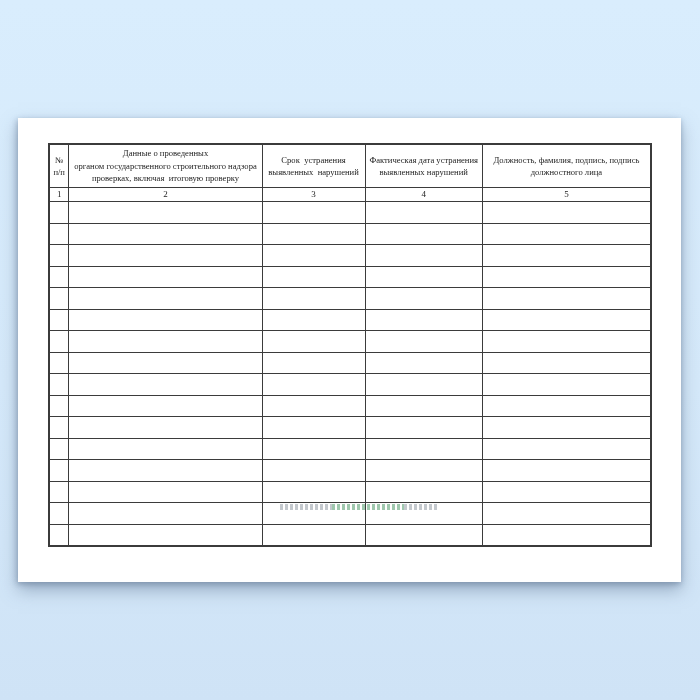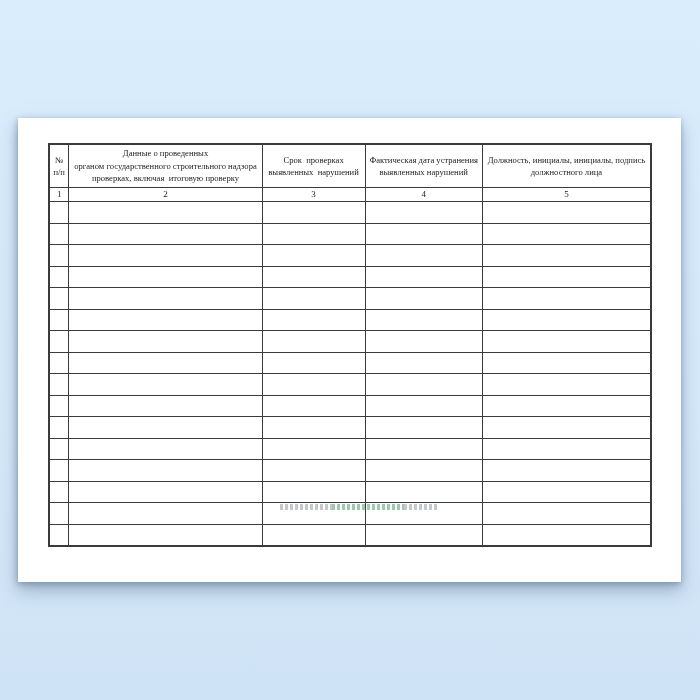--- a/index.html
+++ b/index.html
@@ -108,25 +108,25 @@
           <col class="c4">
           <col class="c5">
       </colgroup>
       <thead>
         <tr>
           <th>№
 п/п</th>
           <th>Данные о проведенных
 органом государственного строительного надзора
 проверках, включая  итоговую проверку</th>
-          <th>Срок  проверках
+          <th>Срок  устранения
 выявленных  нарушений</th>
           <th>Фактическая дата устранения
 выявленных нарушений</th>
-          <th>Должность, инициалы, инициалы, подпись
+          <th>Должность, фамилия, подпись, подпись
 должностного лица</th>
         </tr>
         <tr class="number-row">
           <td>1</td>
           <td>2</td>
           <td>3</td>
           <td>4</td>
           <td>5</td>
         </tr>
       </thead>

